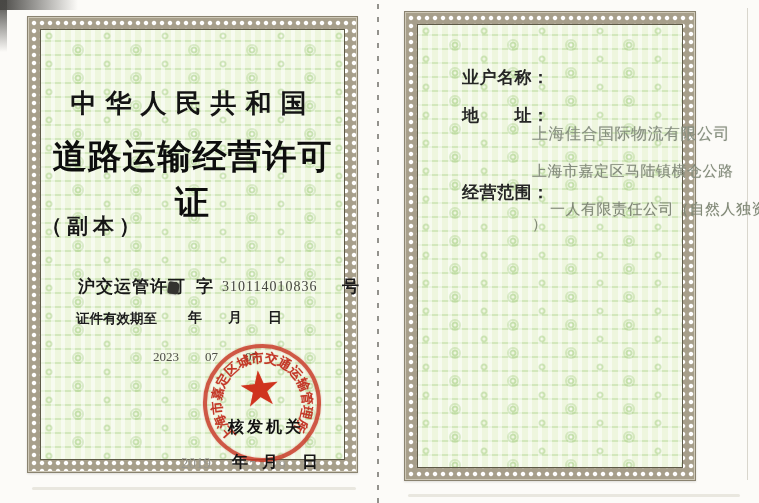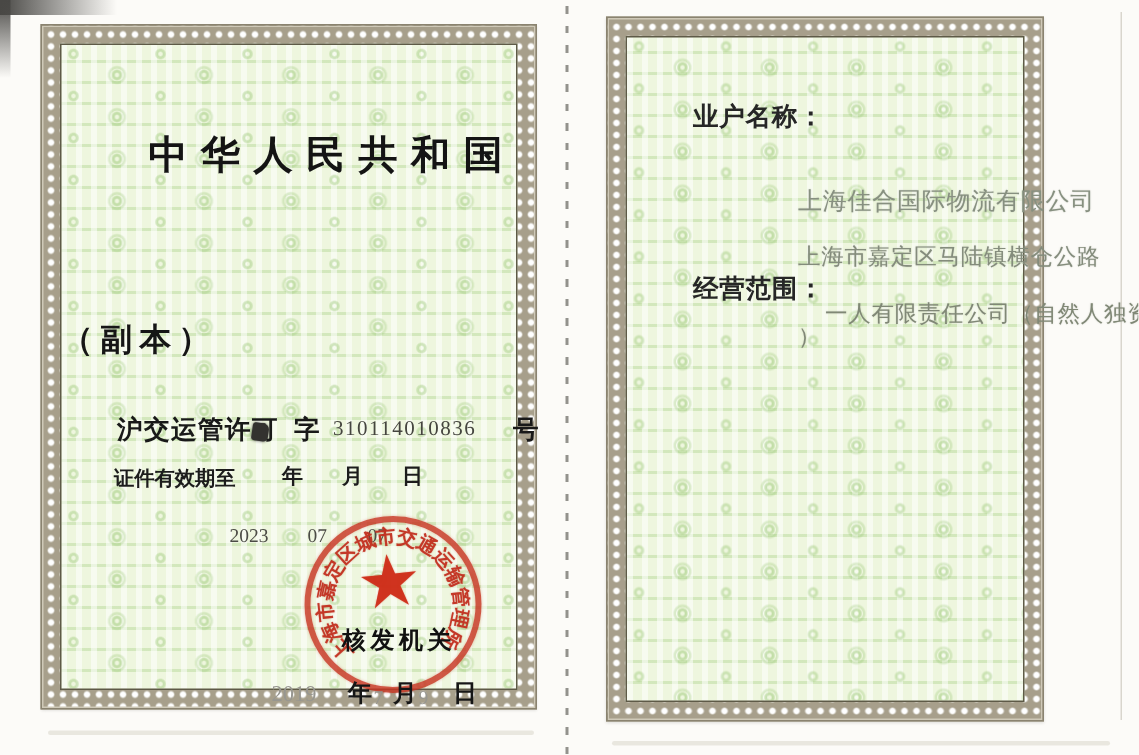--- a/index.html
+++ b/index.html
@@ -28,21 +28,21 @@
       radial-gradient(circle, rgba(140,192,100,0) 1px, rgba(140,192,100,.45) 2px, rgba(140,192,100,.40) 3px, rgba(140,192,100,0) 4px, rgba(140,192,100,.28) 4.5px, rgba(140,192,100,.26) 5.5px, rgba(140,192,100,0) 6.5px),
       radial-gradient(circle, rgba(140,192,100,0) 1px, rgba(140,192,100,.38) 2px, rgba(140,192,100,.34) 3px, rgba(140,192,100,0) 4px),
       repeating-linear-gradient(90deg, rgba(255,255,255,.55) 0 4px, rgba(255,255,255,0) 4px 10px),
       repeating-linear-gradient(0deg, rgba(244,250,235,0) 0 11px, rgba(148,198,110,.30) 11px 13px, rgba(244,250,235,0) 13px 14px);
     background-size:58px 28px, 58px 28px, auto, auto;
     background-position:8px 6px, 37px 20px, 0 0, 0 0;}
   .left-page{left:27px;top:16px;width:331px;height:457px;}
   .right-page{left:404px;top:11px;width:292px;height:470px;}
 
   
-  .country-line{position:absolute;left:0;top:56px;width:100%;text-align:right;
+  .country-line{position:absolute;left:0;top:56px;width:100%;text-align:center;
     font:600 26px "Liberation Serif", serif;letter-spacing:9px;padding-left:1px;
     box-sizing:border-box;color:#141414;}
   .main-title{position:absolute;left:0;top:104px;width:100%;text-align:center;
     font:900 34px "Liberation Sans", sans-serif;letter-spacing:1px;color:#0d0d0d;}
   .copy-type{position:absolute;left:0;top:182px;width:100%;
     font:600 21px "Liberation Serif", serif;letter-spacing:5px;color:#161616;}
 
   .license-line{position:absolute;left:37px;top:245px;width:290px;height:24px;}
   .license-prefix{position:absolute;left:0;top:0;font:700 17px "Liberation Serif", serif;
     letter-spacing:1px;color:#191919;}
@@ -101,20 +101,21 @@
   <div class="spine-stitch"></div>
   <div class="paper-edge-right"></div>
   <div class="page-shadow" style="left:32px;top:487px;width:324px;"></div>
   <div class="page-shadow" style="left:408px;top:494px;width:332px;"></div>
 
   <div class="page-frame left-page">
     <div class="page-inner">
 
       <div class="country-line">中华人民共和国</div>
 
+      <div class="main-title">道路运输经营许可证</div>
 
       <div class="copy-type">（副本）</div>
 
       <div class="license-line">
         <span class="license-prefix">沪交运管许可</span>
         <span class="ink-smudge"></span>
         <span class="license-zi">字</span>
         <span class="license-number">310114010836</span>
         <span class="license-hao">号</span>
       </div>
@@ -147,20 +148,21 @@
 
     </div>
   </div>
 
   <div class="page-frame right-page">
     <div class="page-inner">
 
       <span class="field-label f1-label">业户名称：</span>
       <span class="typed f1-value">上海佳合国际物流有限公司</span>
 
+      <span class="field-label f2-label">地　　址：</span>
       <span class="typed f2-value1">上海市嘉定区马陆镇横仓公路</span>
 
       <span class="typed f3-value">一人有限责任公司（自然人独资</span>
       <span class="typed f3-cont">）</span>
 
       <span class="field-label f4-label">经营范围：</span>
 
     </div>
   </div>
 

